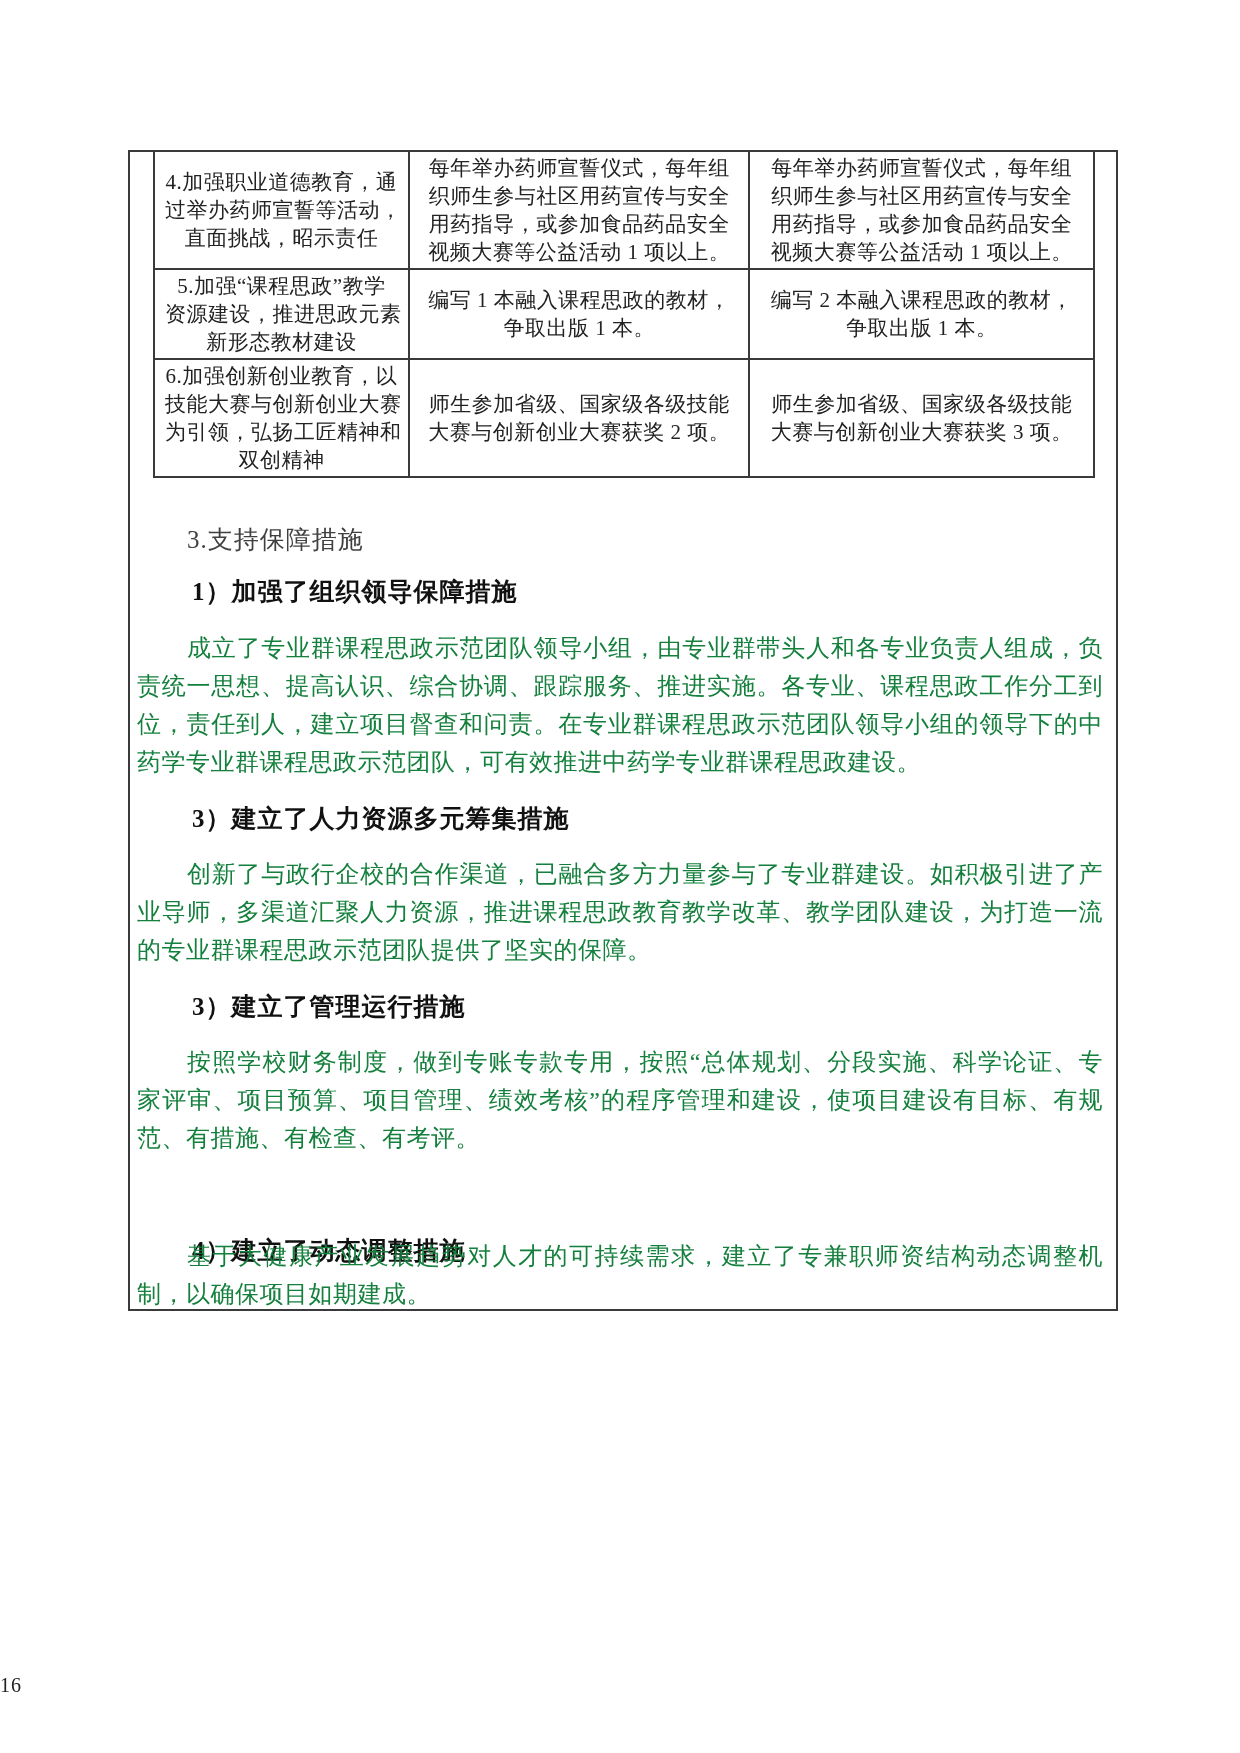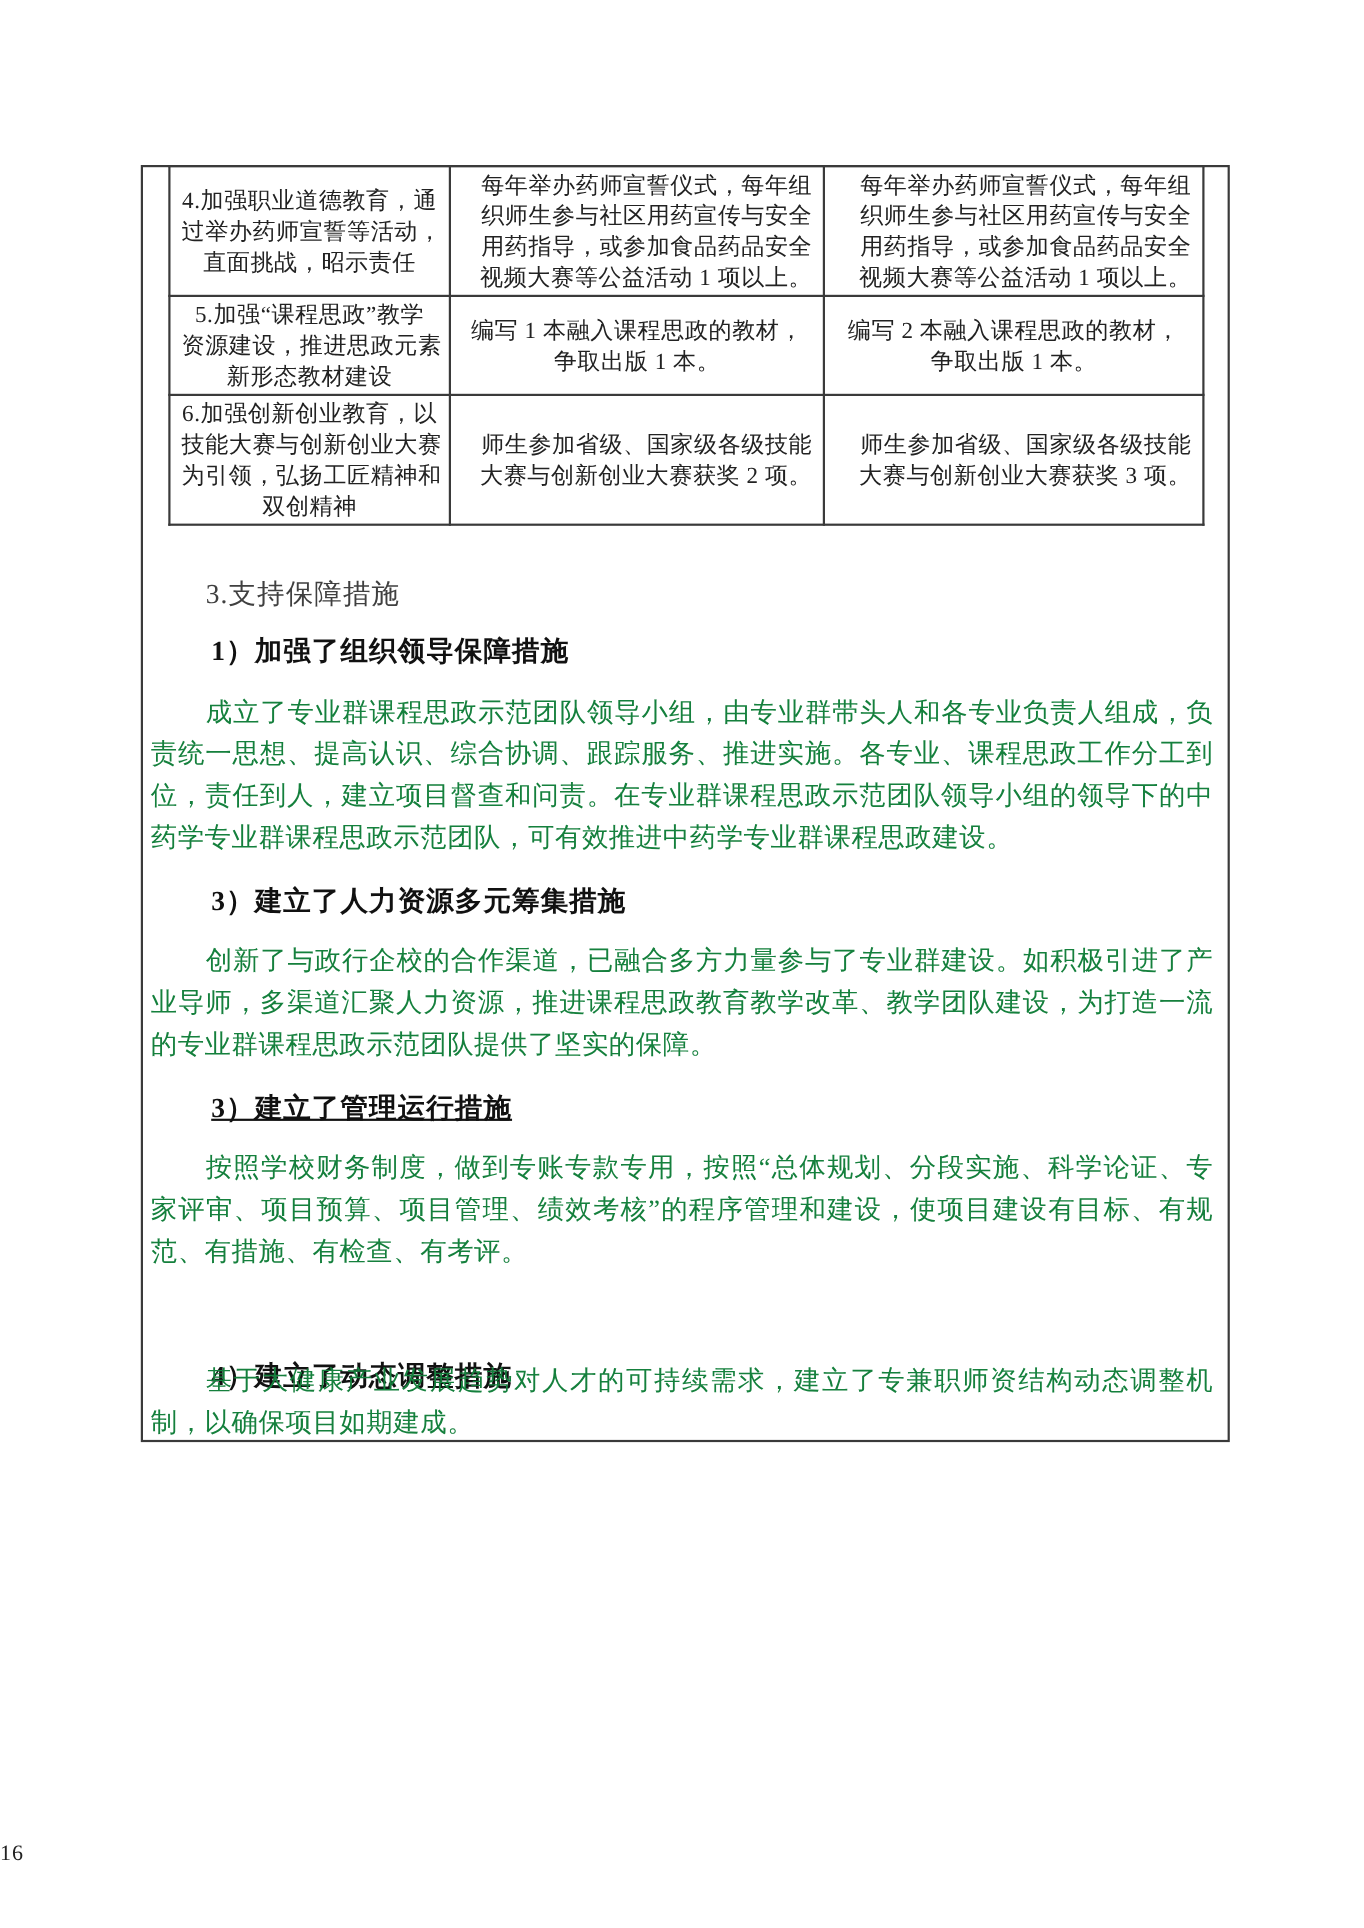--- a/index.html
+++ b/index.html
@@ -38,21 +38,21 @@
     box-sizing:border-box;
   }
   td.col1{width:250px;}
   td.col2{width:334px;}
   td.col3{width:338px;}
   tr.row4{height:117px;}
   tr.row5{height:84px;}
   tr.row6{height:112px;padding-left:16px;}
   .tl{white-space:nowrap;}
   .align-center{text-align:center;}
-  .align-left{text-align:right;}
+  .align-left{text-align:center;}
 
   
   .sec-title{
     position:absolute;left:57px;width:900px;
     font-size:25px;font-weight:normal;color:#404040;
     letter-spacing:1px;white-space:nowrap;
   }
   .sub-heading{
     position:absolute;left:62px;width:900px;
     font-size:25px;font-weight:bold;color:#111;
@@ -63,21 +63,21 @@
     font-size:24px;line-height:38px;
     letter-spacing:0.5px;
     color:#15803d;
     text-align:justify;
     text-justify:inter-ideograph;
     text-indent:50px;
   }
   .t-sec{top:371px;}
   .t-h1{top:423px;} .t-p1{top:477px;}
   .t-h2{top:650px;} .t-p2{top:703px;}
-  .t-h3{top:838px;text-decoration:underline;} .t-p3{top:891px;}
+  .t-h3{top:838px;} .t-p3{top:891px;}
   .t-h4{top:1082px;} .t-p4{top:1085px;}
 
   .page-number{
     position:absolute;
     top:1674px;left:0;width:1240px;
     text-align:left;
     font-size:20px;color:#222;
     letter-spacing:1px;
   }
 </style>

